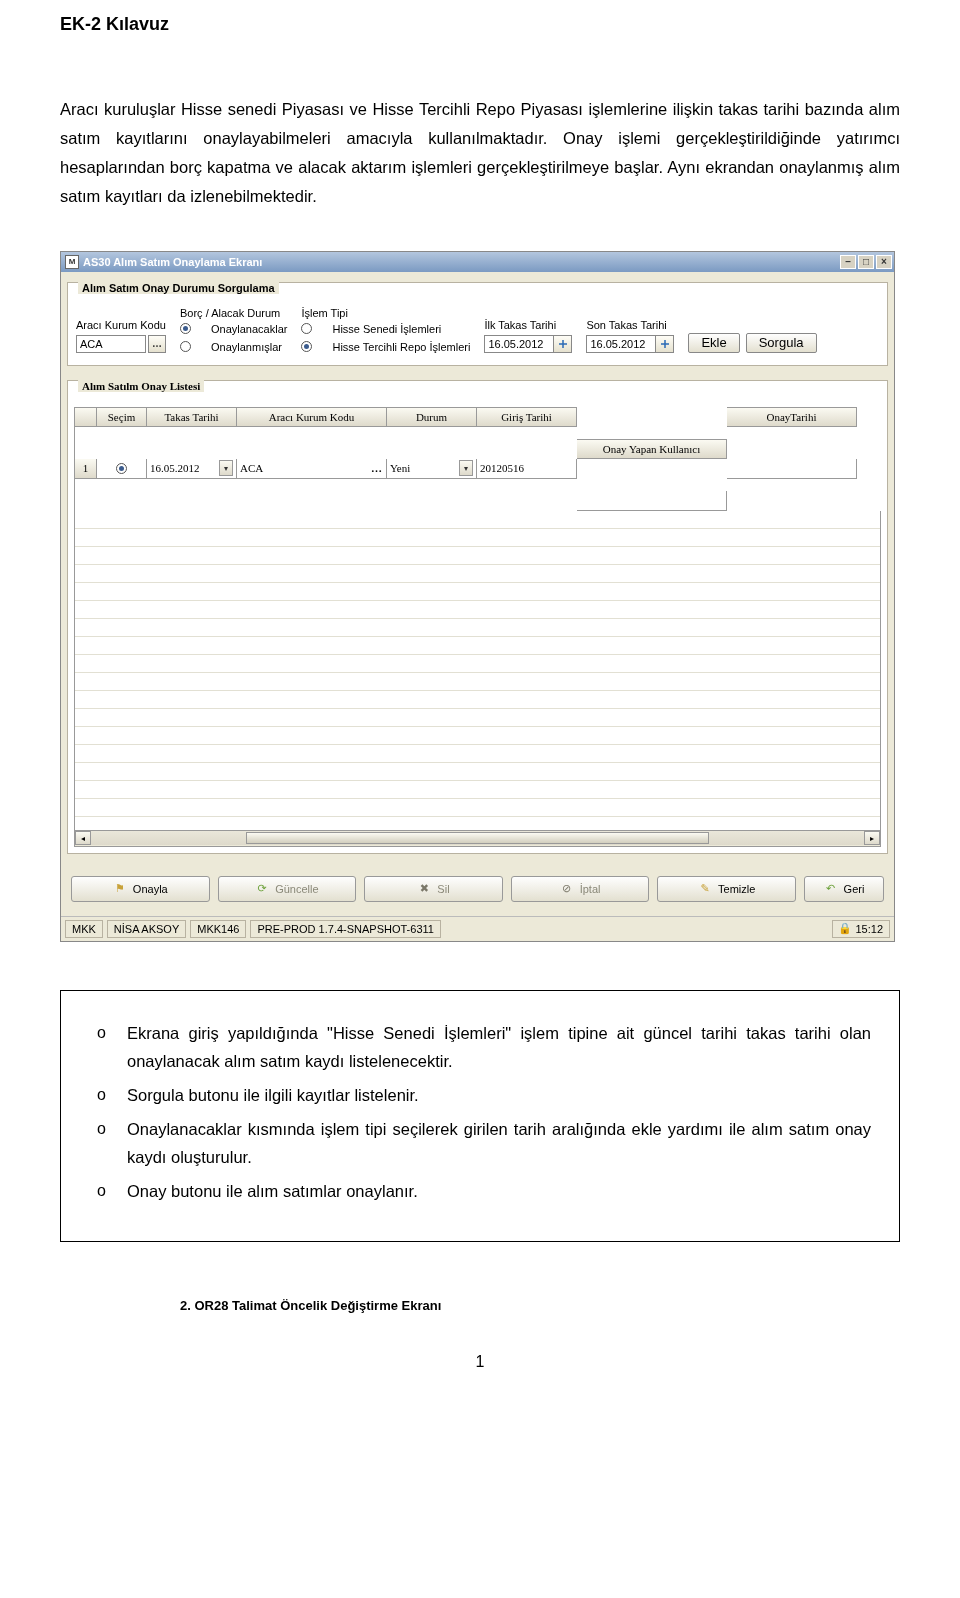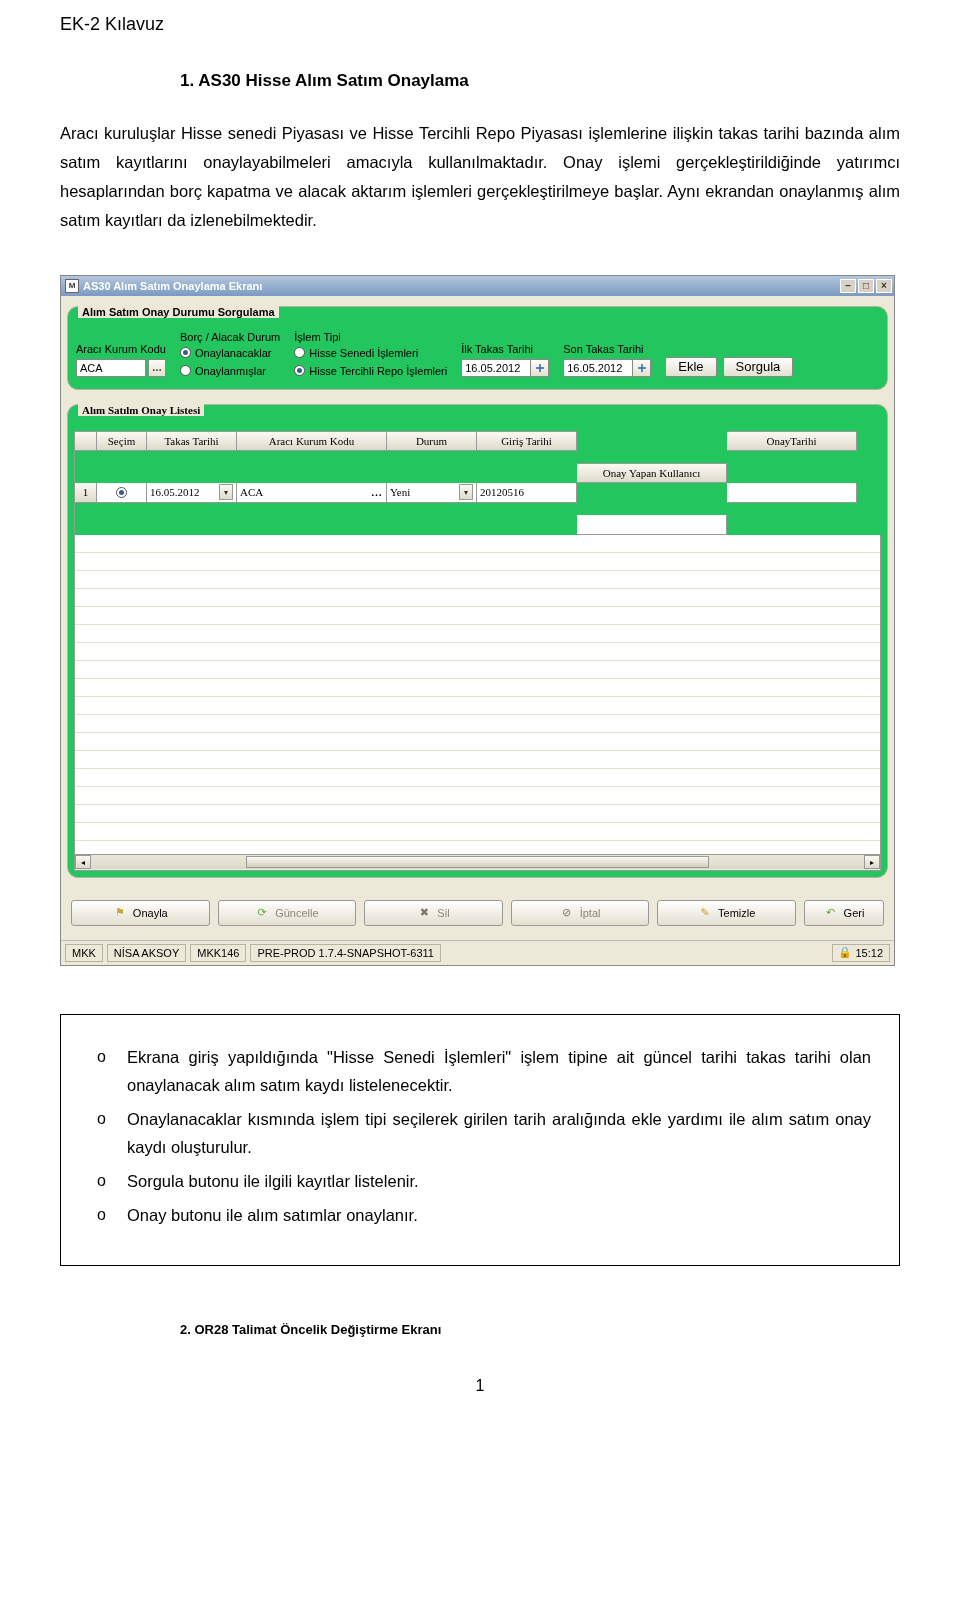--- a/index.html
+++ b/index.html
@@ -8,21 +8,22 @@
     font-family: Arial, "Helvetica Neue", sans-serif;
     background: #fff;
     color: #000;
     width: 960px;
   }
   .page {
     padding: 14px 60px 40px 60px;
   }
   .doc-header {
     font-size: 18px;
-    margin-bottom: 36px;
+    margin-bottom: 60px;
+    font-weight: bold;
   }
   .section-title {
     font-size: 17px;
     font-weight: bold;
     margin: 0 0 28px 120px;
   }
   .para {
     font-size: 16.5px;
     line-height: 1.75;
     text-align: justify;
@@ -60,25 +61,25 @@
   .win-buttons { display:flex; gap:2px; }
   .win-btn {
     width:16px;height:14px;border:1px solid #fff;background:#d7d2c3;
     display:flex;align-items:center;justify-content:center;
     font-size:10px;font-family:Arial;color:#333;
   }
 
   .app-body { padding: 6px; }
   .groupbox {
     border:1px solid #b8b2a1;
-    border-radius:11px;
+    border-radius:0;
     margin: 4px 0 14px 0;
     padding: 24px 8px 12px 8px;
     position: relative;
-    background:#22c55e;
+    background:#ffffff;
   }
   .group-title {
     position:absolute;
     top:-1px; left:10px;
     background:#ece9d8;
     padding:0 4px;
     font-weight:bold;
     font-size:11px;
   }
   .query-row {
@@ -101,21 +102,21 @@
   }
   .txt-input.aca { width:70px; }
   .mini-btn {
     width:18px;height:18px;border:1px solid #888;
     background: linear-gradient(#fefdf7,#e5e1cf);
     display:flex;align-items:center;justify-content:center;
     font-size:10px;
     font-weight:bold;color:#333;
   }
   .radio-col { display:flex; flex-direction:column; gap:6px;}
-  .radio-item { display:flex; align-items:center; gap:4px;}
+  .radio-item { display:flex; align-items:center; gap:20px;}
   .radio {
     width:11px;height:11px;border:1px solid #555;border-radius:50%;
     background:#fff; display:flex;align-items:center;justify-content:center;
   }
   .radio.sel::after{content:"";width:5px;height:5px;border-radius:50%;background:#3b5b8d;}
   .date-field { display:flex; align-items:center; }
   .date-input {
     width:70px;height:18px;border:1px solid #888;background:#fff;
     padding:0 3px;font-size:11px;
   }
@@ -240,21 +241,20 @@
     margin:56px 0 0 120px;
   }
   .page-num { text-align:center; font-size:16px; margin-top:40px;}
 </style>
 </head>
 <body>
 
 <div class="page">
   <div class="doc-header">EK-2 Kılavuz</div>
 
-  <div class="section-title">1. AS30 Hisse Alım Satım Onaylama</div>
 
   <p class="para">Aracı kuruluşlar Hisse senedi Piyasası ve Hisse Tercihli Repo Piyasası işlemlerine ilişkin takas tarihi bazında alım satım kayıtlarını onaylayabilmeleri amacıyla kullanılmaktadır. Onay işlemi gerçekleştirildiğinde yatırımcı hesaplarından borç kapatma ve alacak aktarım işlemleri gerçekleştirilmeye başlar. Aynı ekrandan onaylanmış alım satım kayıtları da izlenebilmektedir.</p>
 
   <div class="app-window">
     <div class="titlebar">
       <span class="t-icon">M</span>
       <span class="title-text">AS30 Alım Satım Onaylama Ekranı</span>
       <div class="win-buttons">
         <span class="win-btn">–</span>
         <span class="win-btn">□</span>
@@ -435,22 +435,22 @@
       <span class="status-cell">MKK146</span>
       <span class="status-cell">PRE-PROD 1.7.4-SNAPSHOT-6311</span>
       <span class="status-spacer"></span>
       <span class="status-cell"><span class="lock-ico">🔒</span>&nbsp;<span>15:12</span></span>
     </div>
   </div>
 
   <div class="notes-box">
     <ul class="notes-list">
       <li>Ekrana giriş yapıldığında "Hisse Senedi İşlemleri" işlem tipine ait güncel tarihi takas tarihi olan onaylanacak alım satım kaydı listelenecektir.</li>
+      <li>Sorgula butonu ile ilgili kayıtlar listelenir.</li>
       <li>Onaylanacaklar kısmında işlem tipi seçilerek girilen tarih aralığında ekle yardımı ile alım satım onay kaydı oluşturulur.</li>
-      <li>Sorgula butonu ile ilgili kayıtlar listelenir.</li>
       <li>Onay butonu ile alım satımlar onaylanır.</li>
     </ul>
   </div>
 
   <div class="section-title-2">2. OR28 Talimat Öncelik Değiştirme Ekranı</div>
 
   <div class="page-num">1</div>
 </div>
 
 </body></html>

